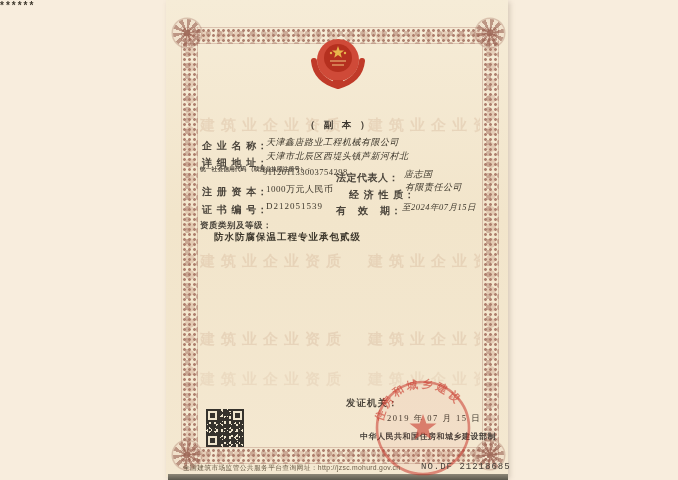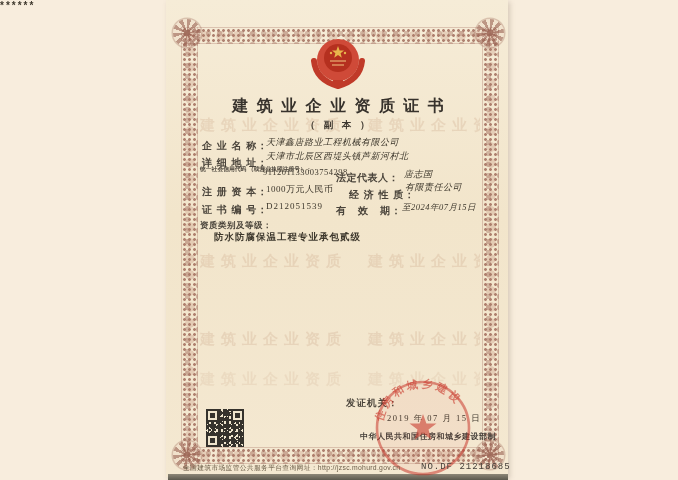--- a/index.html
+++ b/index.html
@@ -105,21 +105,20 @@
     <path d="M7,24 Q9,43 31,49 Q53,43 55,24" stroke="#c03a29" fill="none" stroke-width="6" stroke-linecap="round"></path>
     <circle cx="31" cy="21" r="14" fill="#b5301f"></circle>
     <polygon points="31,9 32.6,13.5 37,13.5 33.6,16.3 34.8,20.8 31,18 27.2,20.8 28.4,16.3 25,13.5 29.4,13.5" fill="#e8b64c"></polygon>
     <circle cx="24" cy="16" r="1.2" fill="#e8b64c"></circle>
     <circle cx="38" cy="16" r="1.2" fill="#e8b64c"></circle>
     <rect x="23" y="23" width="16" height="2" fill="#d98a5a" opacity=".85"></rect>
     <rect x="25" y="27" width="12" height="2" fill="#d98a5a" opacity=".85"></rect>
     <rect x="26" y="43" width="10" height="5" fill="#c03a29"></rect>
   </svg>
 
-  <div id="title">建 筑 业 企 业 资 质 证 书</div>
   <div id="subtitle">（ 副 本 ）</div>
 
   <div id="f-company-l" class="lbl">企 业 名 称：</div>
   <div id="f-company-v" class="val">天津鑫唐路业工程机械有限公司</div>
 
   <div id="f-address-l" class="lbl">详 细 地 址：</div>
   <div id="f-address-v" class="val">天津市北辰区西堤头镇芦新河村北</div>
 
   <div id="f-code-l" class="lbl">统一社会信用代码 （或营业执照注册号）：</div>
   <div id="f-code-v" class="val">911201133003754298</div>

